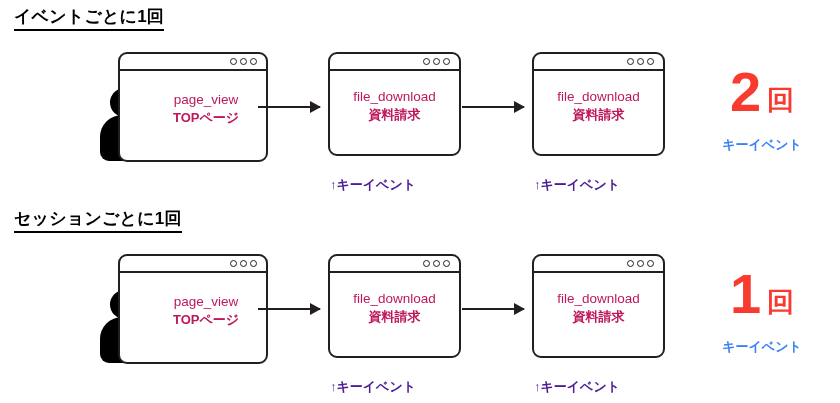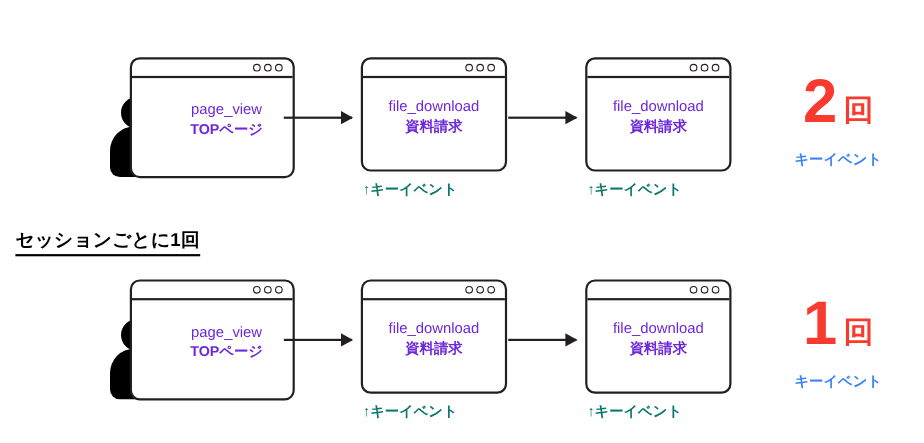--- a/index.html
+++ b/index.html
@@ -105,21 +105,21 @@
     height: calc(100% - 17px);
     display: flex;
     flex-direction: column;
     align-items: center;
     justify-content: flex-start;
     padding-top: 17px;
   }
   .window .line {
     font-size: 13.5px;
     line-height: 18px;
-    color: #6d28d9;
+    color: #be185d;
     white-space: nowrap;
     text-align: right;
   }
   .window .line.jp { font-weight: bold; font-size: 13px; }
 
   
   .card-1 { left: 118px;  top: 52px; width: 150px; height: 110px; }
   .card-2 { left: 328px;  top: 52px; width: 133px; height: 104px; }
   .card-3 { left: 532px;  top: 52px; width: 133px; height: 104px; }
 
@@ -144,23 +144,24 @@
     border-left: 11px solid #231f20;
   }
   .arrow-1 { left: 258px; top: 106px; width: 62px; }
   .arrow-2 { left: 462px; top: 106px; width: 62px; }
 
   
   .key-event {
     position: absolute;
     font-size: 13px;
     font-weight: bold;
-    color: #0f766e;
+    color: #4c1d95;
     white-space: nowrap;
     line-height: 1;
+    margin-top: 13px;
   }
   .ke-1 { left: 330px; top: 165px; }
   .ke-2 { left: 534px; top: 165px; }
 
   
   .count-block {
     position: absolute;
     left: 692px;
     top: 64px;
     width: 140px;
@@ -193,20 +194,21 @@
     white-space: nowrap;
   }
 </style>
 </head>
 <body>
 
 <div class="diagram">
 
   <div class="row row-1">
 
+    <div class="section-title">イベントごとに1回</div>
 
     <div class="person">
       <div class="head"></div>
       <div class="body"></div>
     </div>
 
     <div class="window card-1">
       <div class="titlebar">
         <span class="dot"></span>
         <span class="dot"></span>

